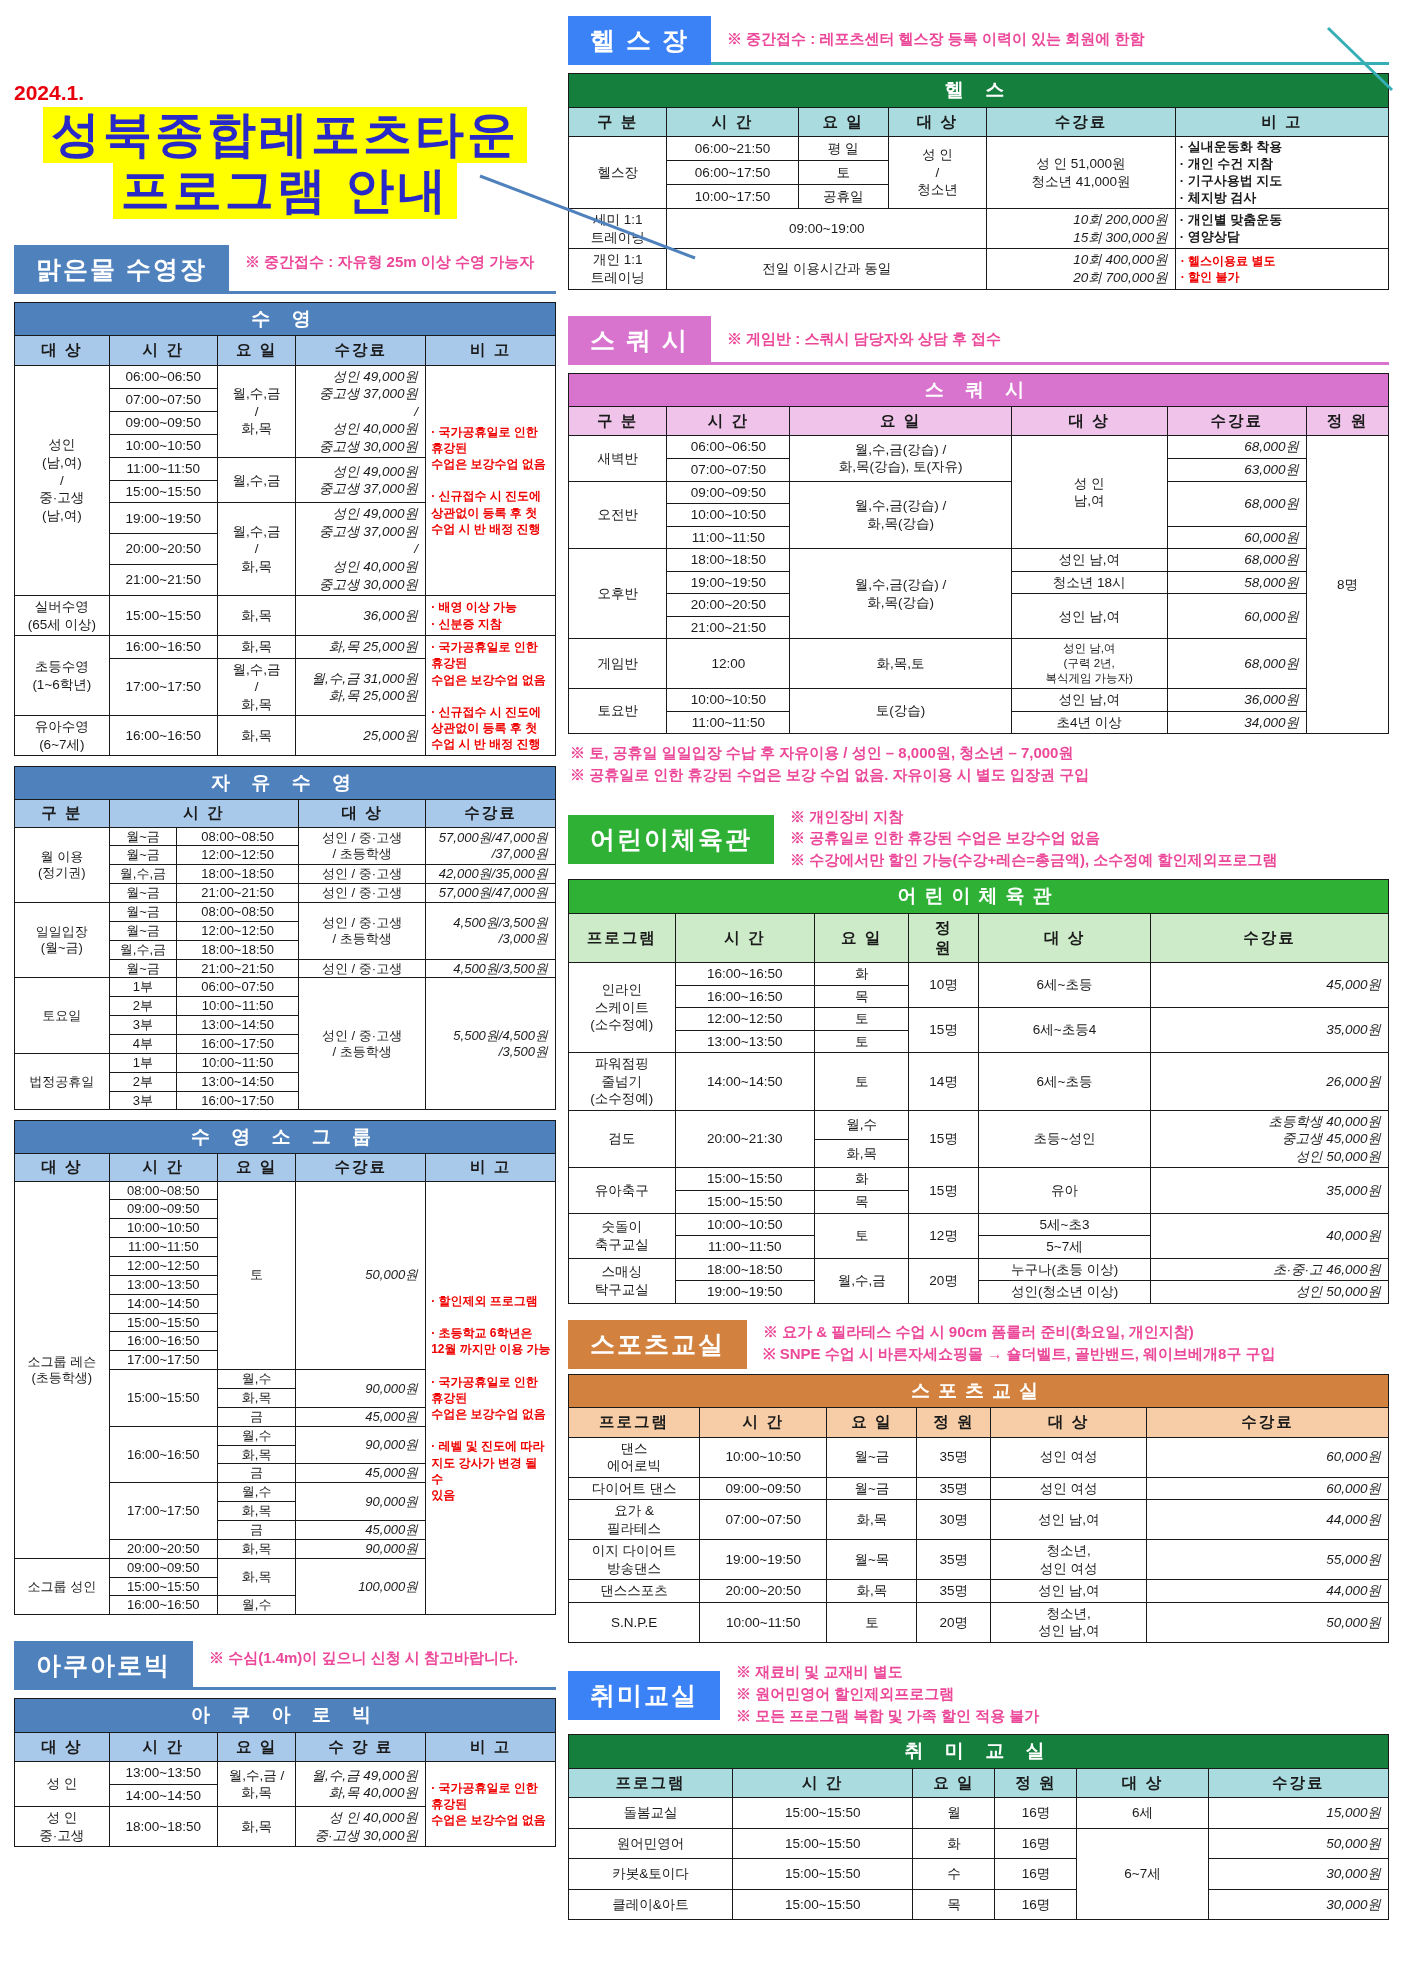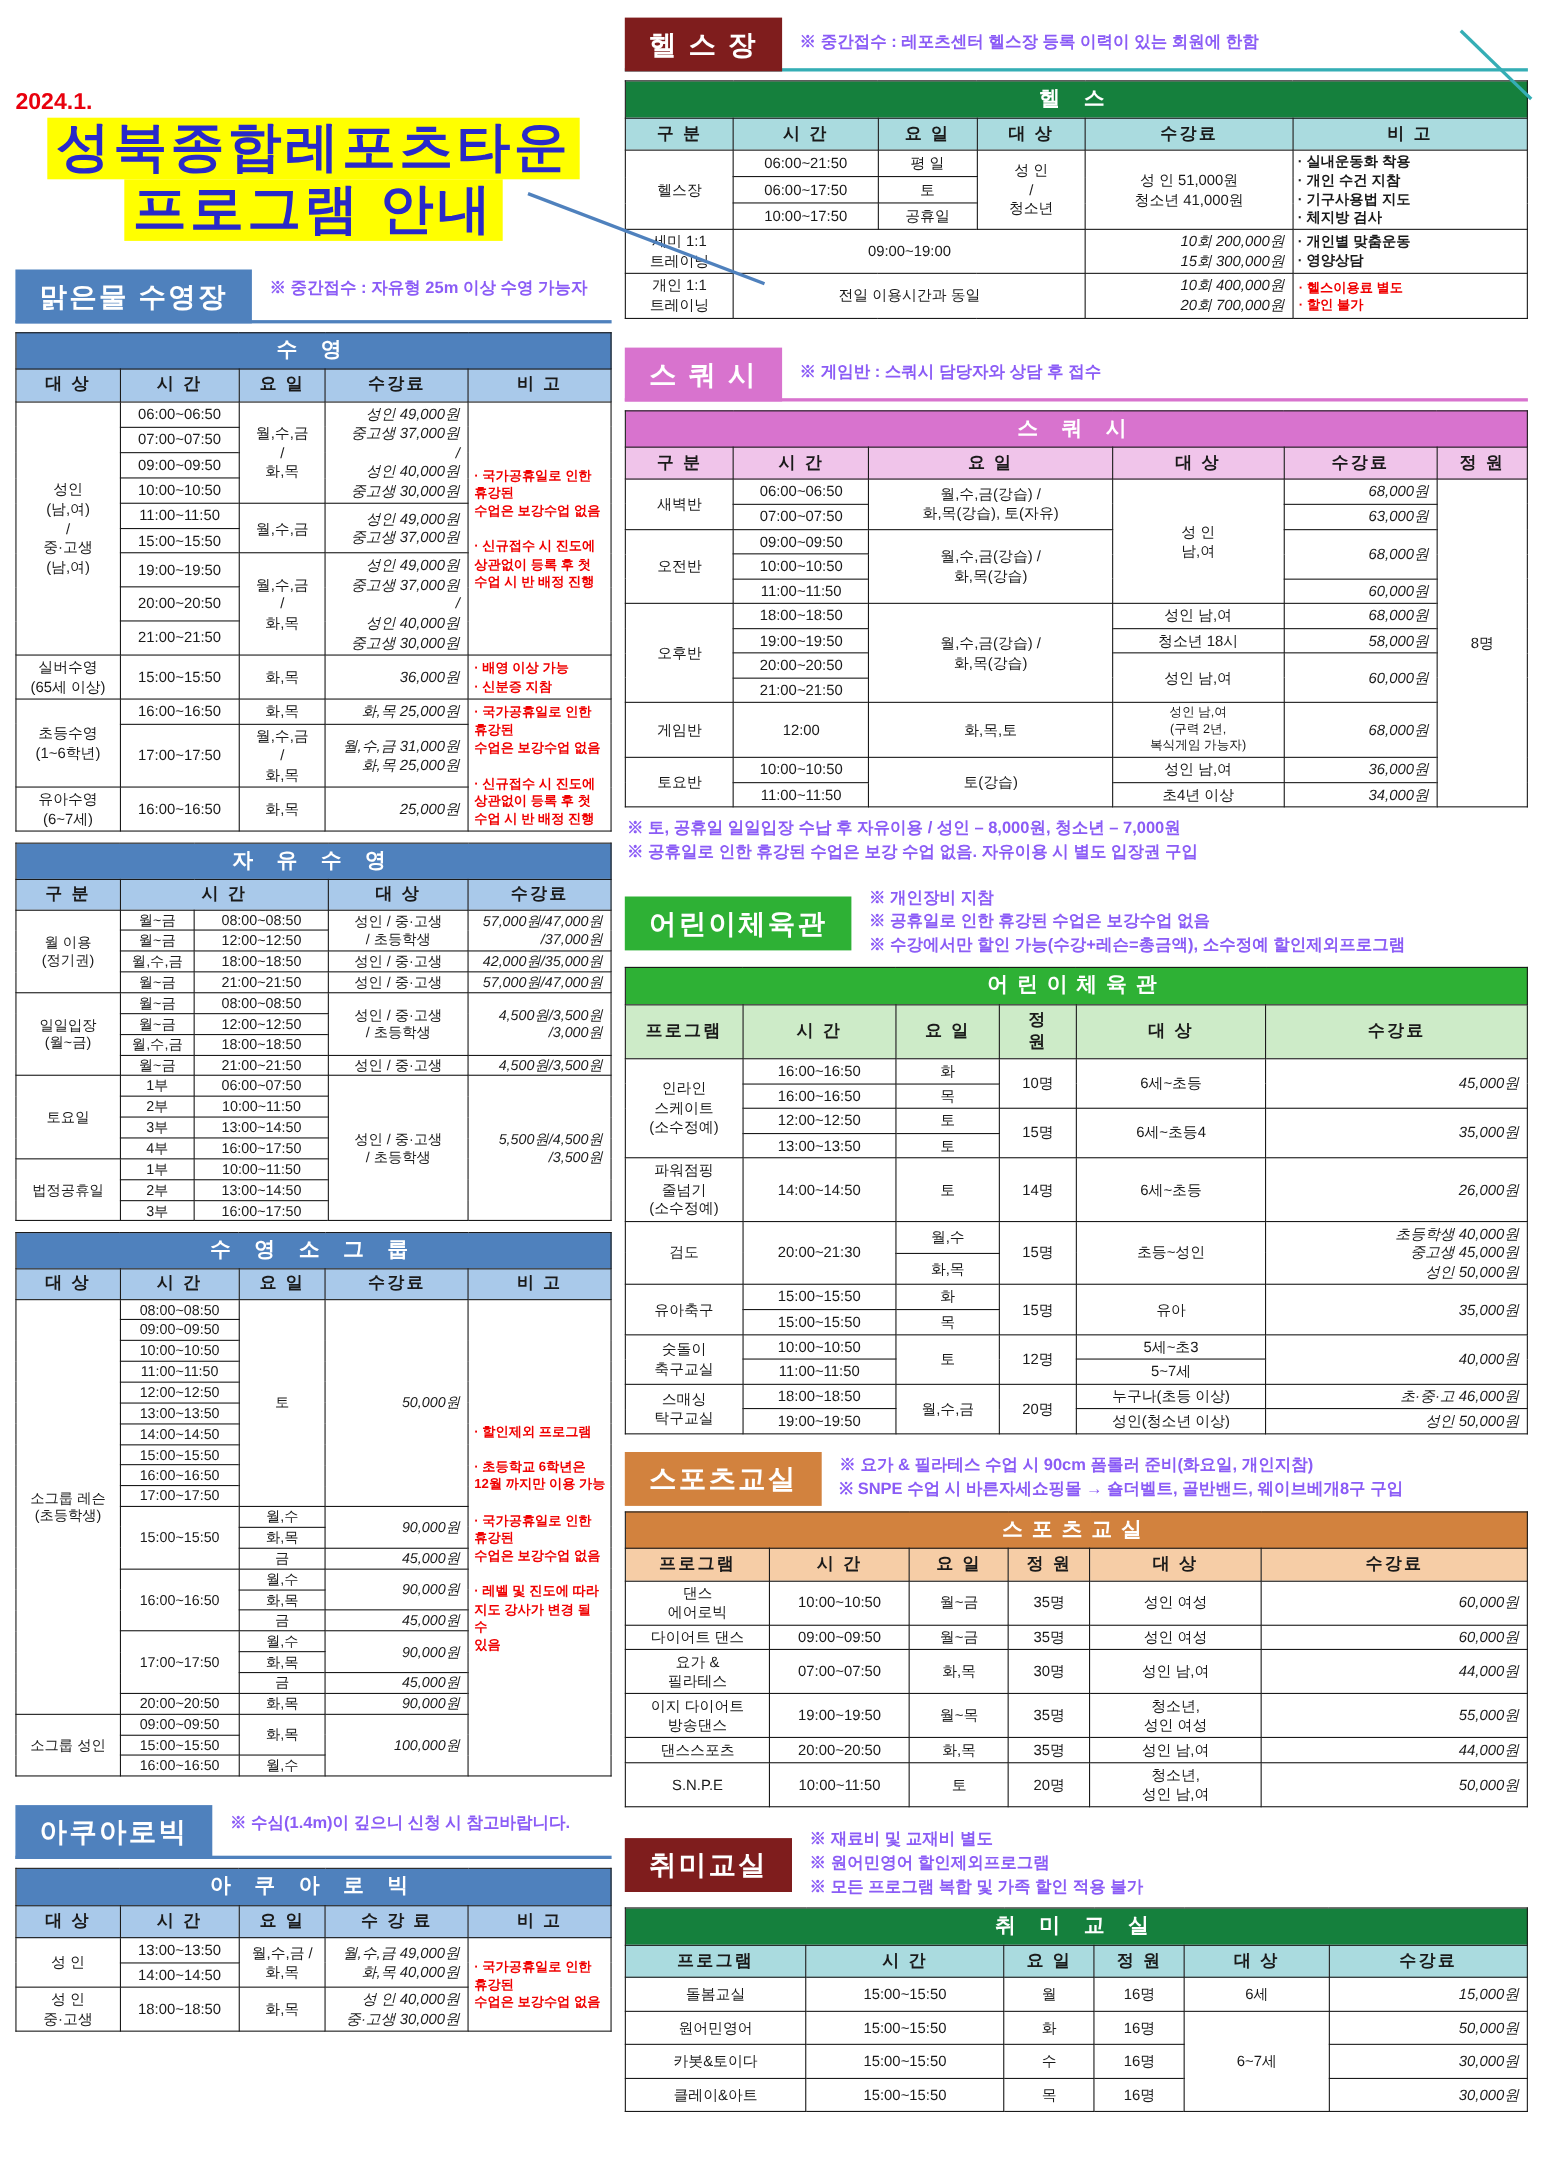--- a/index.html
+++ b/index.html
@@ -14,25 +14,25 @@
   .main-title { display:inline-block; background:#ffff00; color:#2929c8; font-weight:800;
                 font-size:49px; letter-spacing:3px; padding:1px 8px; }
 
   .sec { display:flex; align-items:center; gap:16px; margin:14px 0 8px; }
   .sec.ul-blue  { border-bottom:3px solid #4f81bd; }
   .sec.ul-teal  { border-bottom:3px solid #35aeb5; }
   .sec.ul-pink  { border-bottom:3px solid #d873ce; }
   .sec-label { color:#fff; font-weight:bold; font-size:25px; padding:8px 22px; white-space:nowrap;
                margin-bottom:-3px; text-align:center; letter-spacing:2px; }
   .bg-blue   { background:#4f81bd;margin-top:12px; }
-  .bg-teal   { background:#7f1d1d; }
+  .bg-teal   { background:#3b82f6; }
   .bg-pink   { background:#d873ce; }
   .bg-green  { background:#2eb135; }
   .bg-orange { background:#d2823e; }
-  .note, .note-line { color:#8b5cf6; font-weight:bold; font-size:15px; white-space:pre-line; line-height:1.45; }
+  .note, .note-line { color:#ec4899; font-weight:bold; font-size:15px; white-space:pre-line; line-height:1.45; }
   .notes-stack { display:flex; flex-direction:column; justify-content:center; }
 
   table.grid { width:100%; border-collapse:collapse; table-layout:fixed; margin-bottom:10px; }
   .grid td { border:1.6px solid #1a1a1a; text-align:center; vertical-align:middle;
              font-size:13.5px; padding:2px 3px; white-space:pre-line; line-height:1.3; }
   .grid td.band { color:#fff; font-weight:bold; font-size:19px; letter-spacing:8px; padding:4px; border-color:#1a1a1a; }
   .grid td.colhead { font-weight:bold; font-size:15.5px; letter-spacing:2px; padding:4px 15px; }
   .grid td.fee   { text-align:right; padding-right:7px;font-style:italic; }
   .grid td.red   { color:#f00000; text-align:left; font-size:12px; font-weight:bold; padding-left:5px; line-height:1.35; }
   .grid td.rem   { text-align:left; font-size:13px; font-weight:bold; padding-left:4px; }

